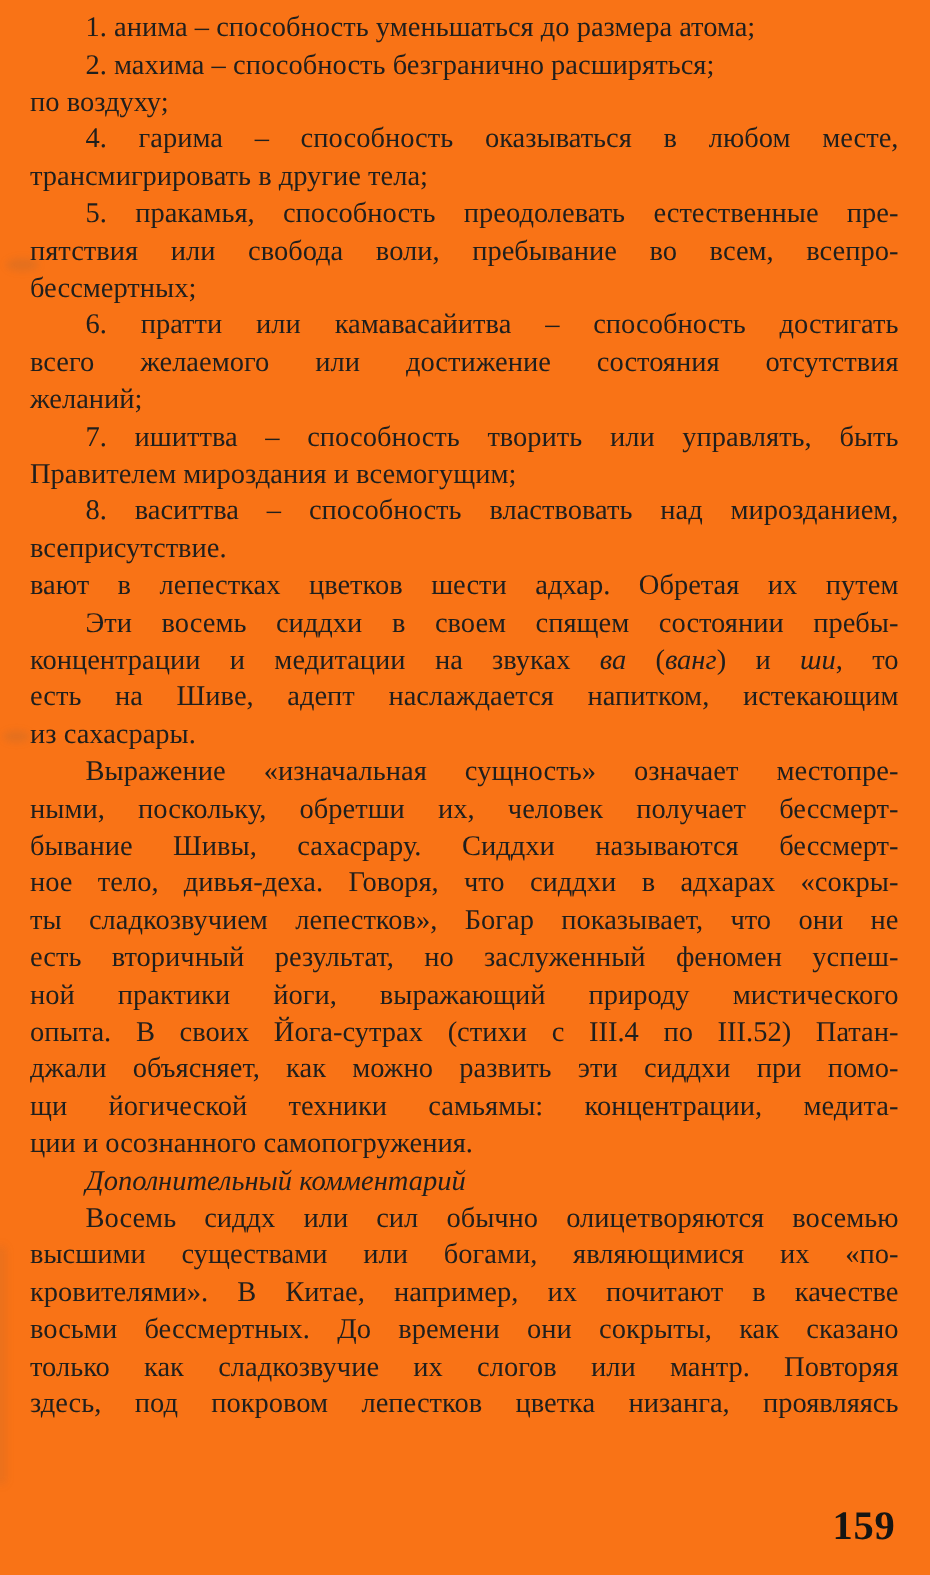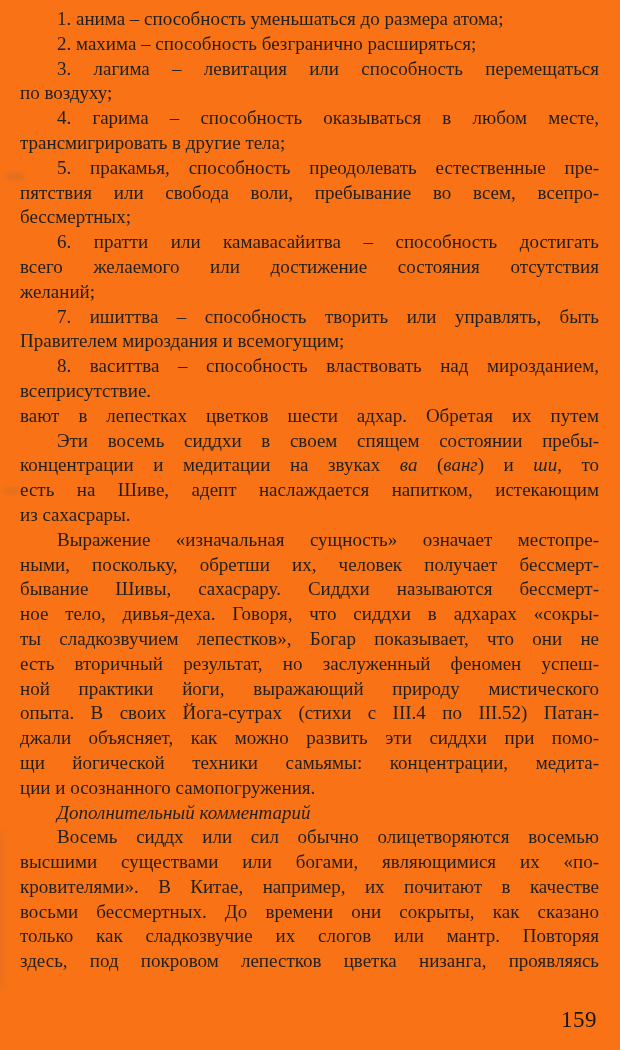--- a/index.html
+++ b/index.html
@@ -35,24 +35,24 @@
     text-align-last: justify;
   }
   .line.indent { text-indent: 37px; }
   .block.heading {
     font-style: italic;
   }
   .page-number {
     position: absolute;
     right: 23px;
     bottom: 17px;
-    font-size: 23px;
+    font-size: 27px;
     letter-spacing: 0.5px;
     color: #161513;
-    font-weight: 400;
+    font-weight: 700;
   }
   
   .artifact {
     position: absolute;
     background: rgba(90, 90, 88, 0.13);
     filter: blur(2.5px);
     border-radius: 50%;
     pointer-events: none;
   }
   .artifact.a1 { left: 4px;  top: 172px; width: 22px; height: 9px; }
@@ -69,21 +69,20 @@
   <div class="artifact a3"></div>
 
   <div class="text-content">
       <div class="block list-item">
         <div class="line indent">1. анима – способность уменьшаться до размера атома;</div>
       </div>
       <div class="block list-item">
         <div class="line indent">2. махима – способность безгранично расширяться;</div>
       </div>
       <div class="block list-item">
-        <div class="line indent just">3. лагима – левитация или способность перемещаться</div>
         <div class="line">по воздуху;</div>
       </div>
       <div class="block list-item">
         <div class="line indent just">4. гарима – способность оказываться в любом месте,</div>
         <div class="line">трансмигрировать в другие тела;</div>
       </div>
       <div class="block list-item">
         <div class="line indent just">5. пракамья, способность преодолевать естественные пре-</div>
         <div class="line just">пятствия или свобода воли, пребывание во всем, всепро-</div>
         <div class="line">бессмертных;</div>

